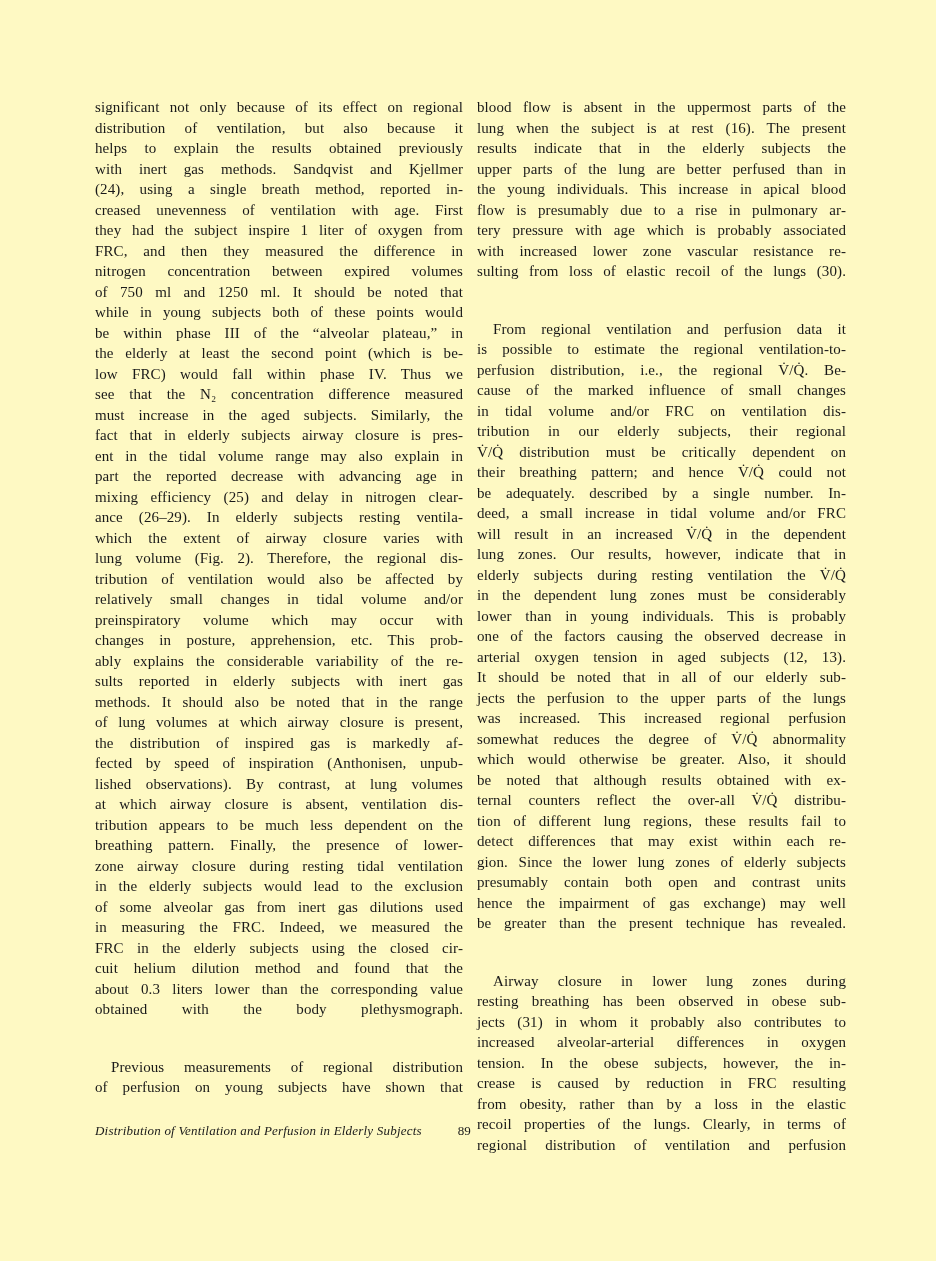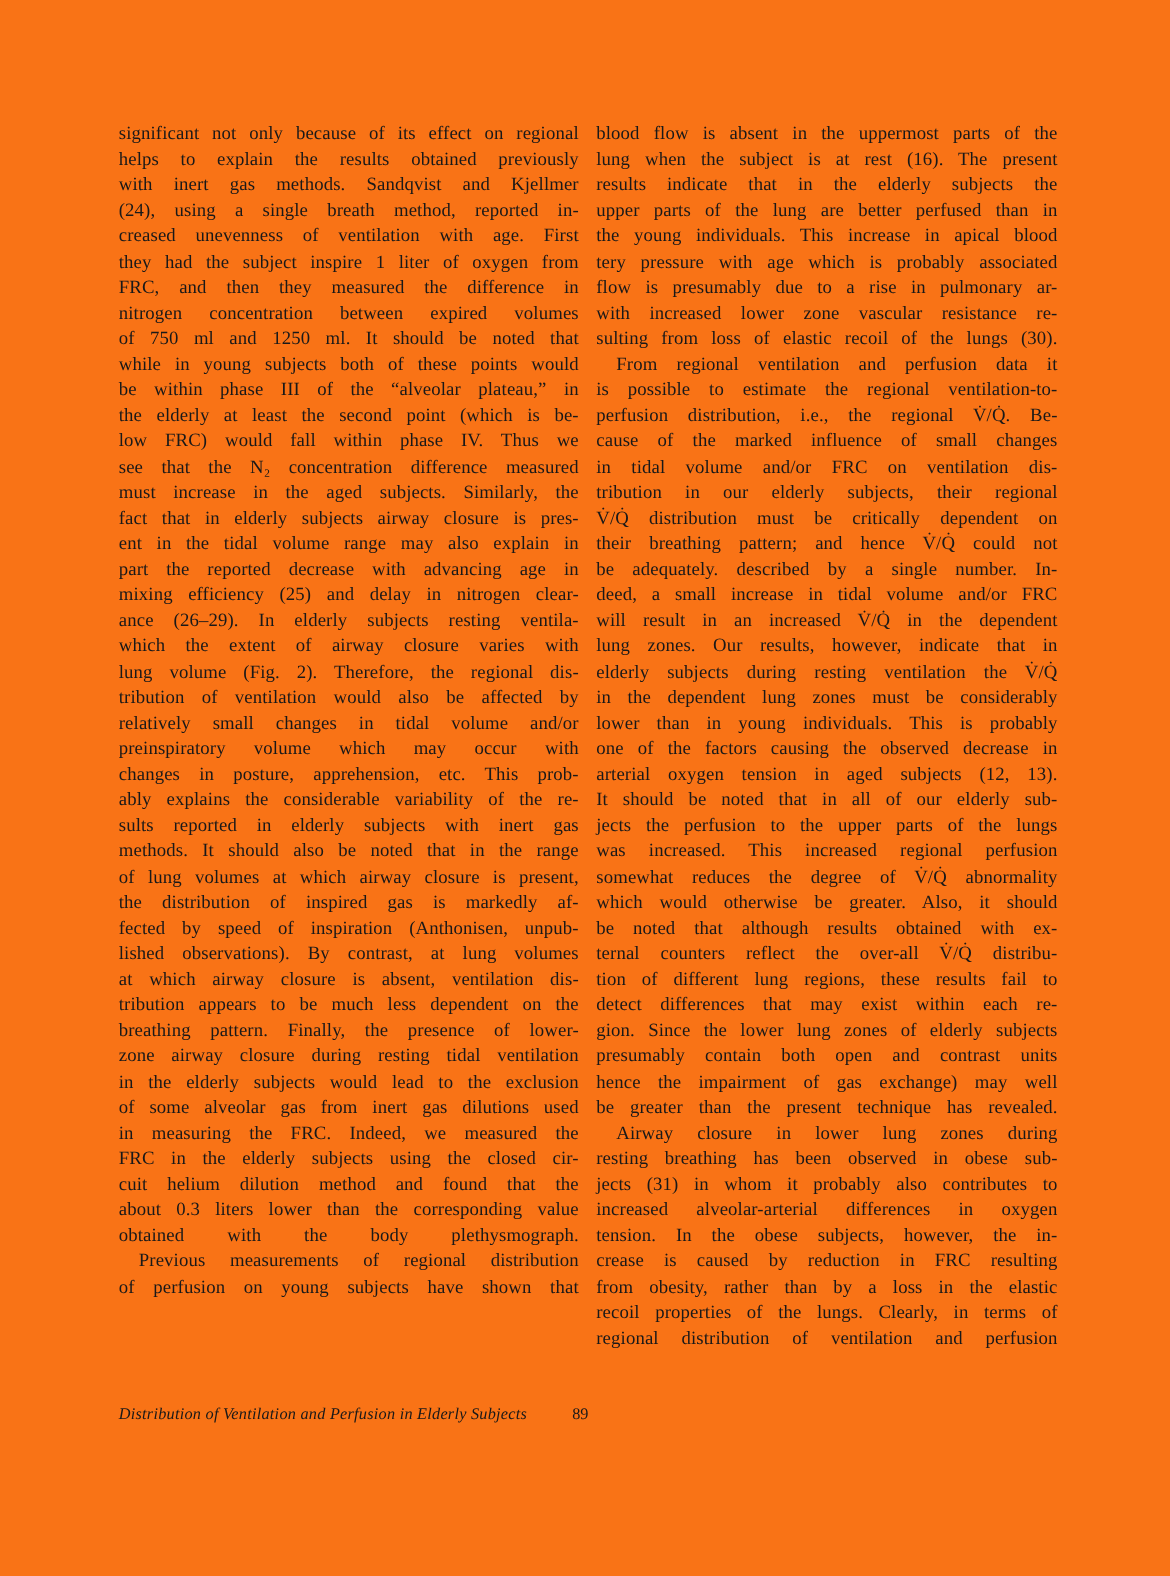--- a/index.html
+++ b/index.html
@@ -11,39 +11,39 @@
     height: 1261px;
     background: #fefefe;
     position: relative;
     font-family: "Liberation Serif", "DejaVu Serif", serif;
     color: #191919;
     overflow: hidden;
   }
   .page {
     position: absolute;
     inset: 0;
-    background: #f97316;
+    background: #fef9c3;
   }
   .col {
     position: absolute;
     top: 97px;
   }
   .col-left  { left: 95px;  width: 368px; }
   .col-right { left: 477px; width: 369px; }
   .line {
     font-size: 15px;
     line-height: 20.5px;
     height: 20.5px;
     text-align: justify;
     text-align-last: justify;
     letter-spacing: 0.1px;
     white-space: normal;
     overflow: visible;
   }
-  .line.indent { text-indent: 16px; }
+  .line.indent { text-indent: 16px; margin-top: 37px; }
   .footer {
     position: absolute;
     left: 95px;
     top: 1121px;
     width: 751px;
     text-align: left;
     font-size: 13px;
     line-height: 20px;
   }
   .footer .running-title {
@@ -55,20 +55,21 @@
     margin-left: 36px;
   }
 </style>
 </head>
 <body>
 
 <div class="page">
 
   <div class="col col-left">
       <div class="line">significant not only because of its effect on regional</div>
+      <div class="line">distribution of ventilation, but also because it</div>
       <div class="line">helps to explain the results obtained previously</div>
       <div class="line">with inert gas methods. Sandqvist and Kjellmer</div>
       <div class="line">(24), using a single breath method, reported in-</div>
       <div class="line">creased unevenness of ventilation with age. First</div>
       <div class="line">they had the subject inspire 1 liter of oxygen from</div>
       <div class="line">FRC, and then they measured the difference in</div>
       <div class="line">nitrogen concentration between expired volumes</div>
       <div class="line">of 750 ml and 1250 ml. It should be noted that</div>
       <div class="line">while in young subjects both of these points would</div>
       <div class="line">be within phase III of the “alveolar plateau,” in</div>
@@ -108,22 +109,22 @@
       <div class="line indent">Previous measurements of regional distribution</div>
       <div class="line">of perfusion on young subjects have shown that</div>
     </div>
 
   <div class="col col-right">
       <div class="line">blood flow is absent in the uppermost parts of the</div>
       <div class="line">lung when the subject is at rest (16). The present</div>
       <div class="line">results indicate that in the elderly subjects the</div>
       <div class="line">upper parts of the lung are better perfused than in</div>
       <div class="line">the young individuals. This increase in apical blood</div>
+      <div class="line">flow is presumably due to a rise in pulmonary ar-</div>
       <div class="line">tery pressure with age which is probably associated</div>
-      <div class="line">flow is presumably due to a rise in pulmonary ar-</div>
       <div class="line">with increased lower zone vascular resistance re-</div>
       <div class="line">sulting from loss of elastic recoil of the lungs (30).</div>
       <div class="line indent">From regional ventilation and perfusion data it</div>
       <div class="line">is possible to estimate the regional ventilation-to-</div>
       <div class="line">perfusion distribution, i.e., the regional V̇/Q̇. Be-</div>
       <div class="line">cause of the marked influence of small changes</div>
       <div class="line">in tidal volume and/or FRC on ventilation dis-</div>
       <div class="line">tribution in our elderly subjects, their regional</div>
       <div class="line">V̇/Q̇ distribution must be critically dependent on</div>
       <div class="line">their breathing pattern; and hence V̇/Q̇ could not</div>

